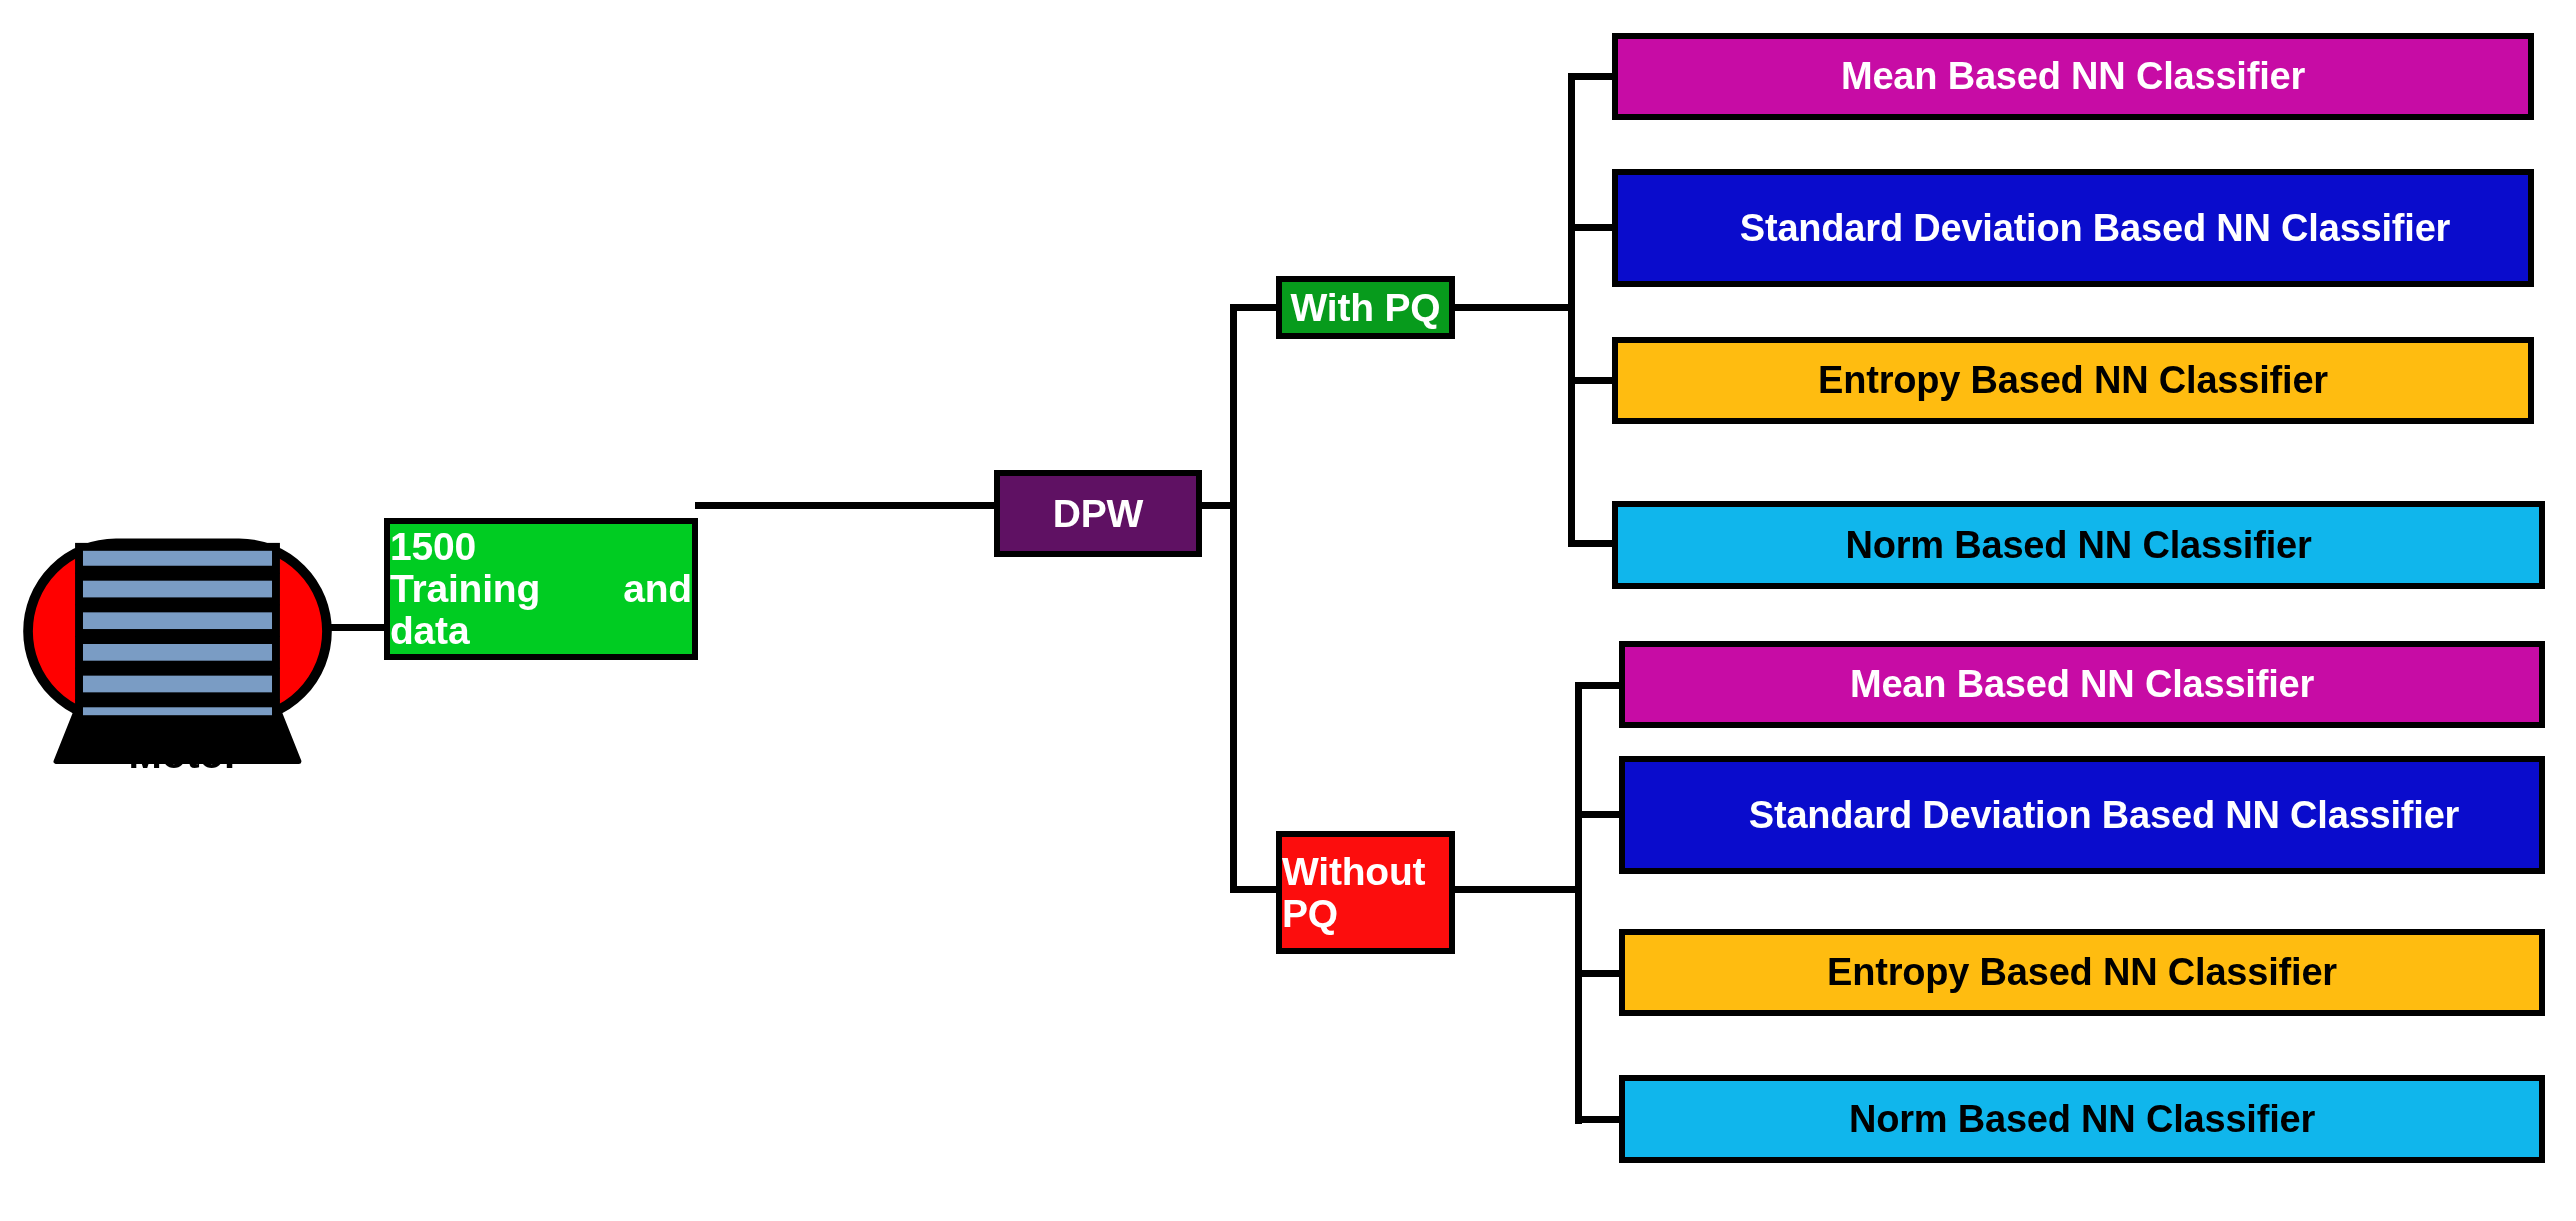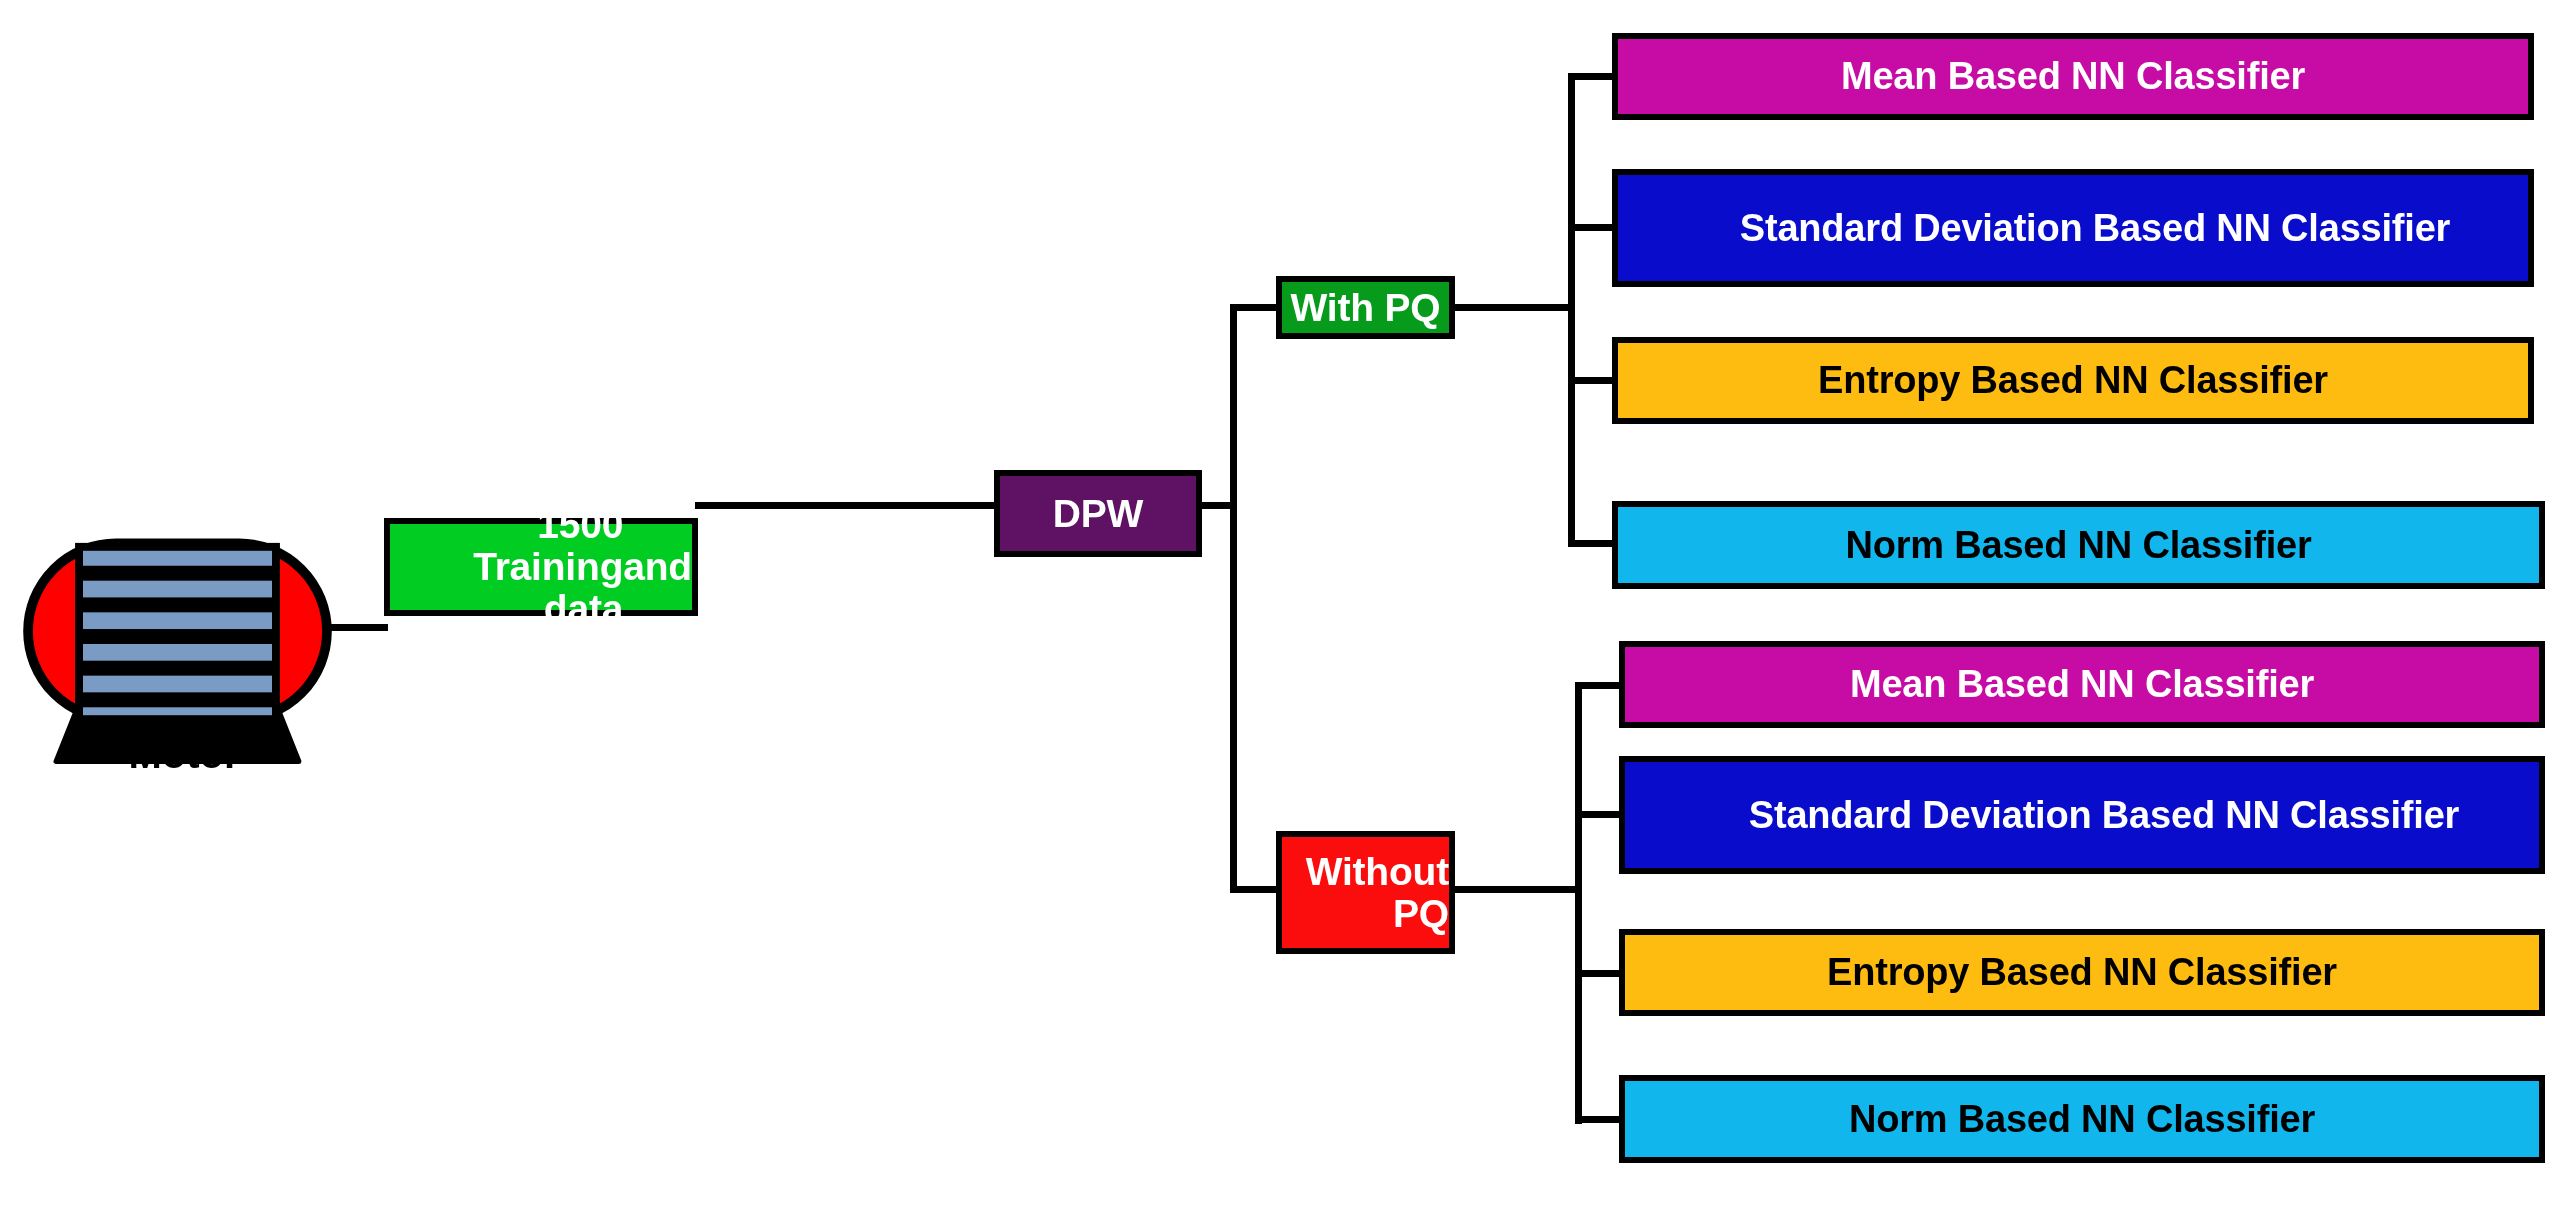--- a/index.html
+++ b/index.html
@@ -20,30 +20,30 @@
   }
 
   
   .node {
     position: absolute;
     box-sizing: border-box;
     border: 6.2px solid #000000;
     display: flex;
     align-items: center;
     justify-content: center;
-    text-align: right;
+    text-align: left;
     font-weight: bold;
     line-height: 1.07;
     letter-spacing: -0.2px;
     z-index: 5;
   }
 
   
   #node-training {
-    left: 384px; top: 518px; width: 314px; height: 98px;
+    left: 384px; top: 518px; width: 314px; height: 142px;
     background: #00cc22;
     color: #ffffff;
     font-size: 39px;
   }
   #node-dpw {
     left: 994px; top: 470px; width: 208px; height: 87px;
     background: #5f1163;
     color: #ffffff;
     font-size: 39px;
   }

